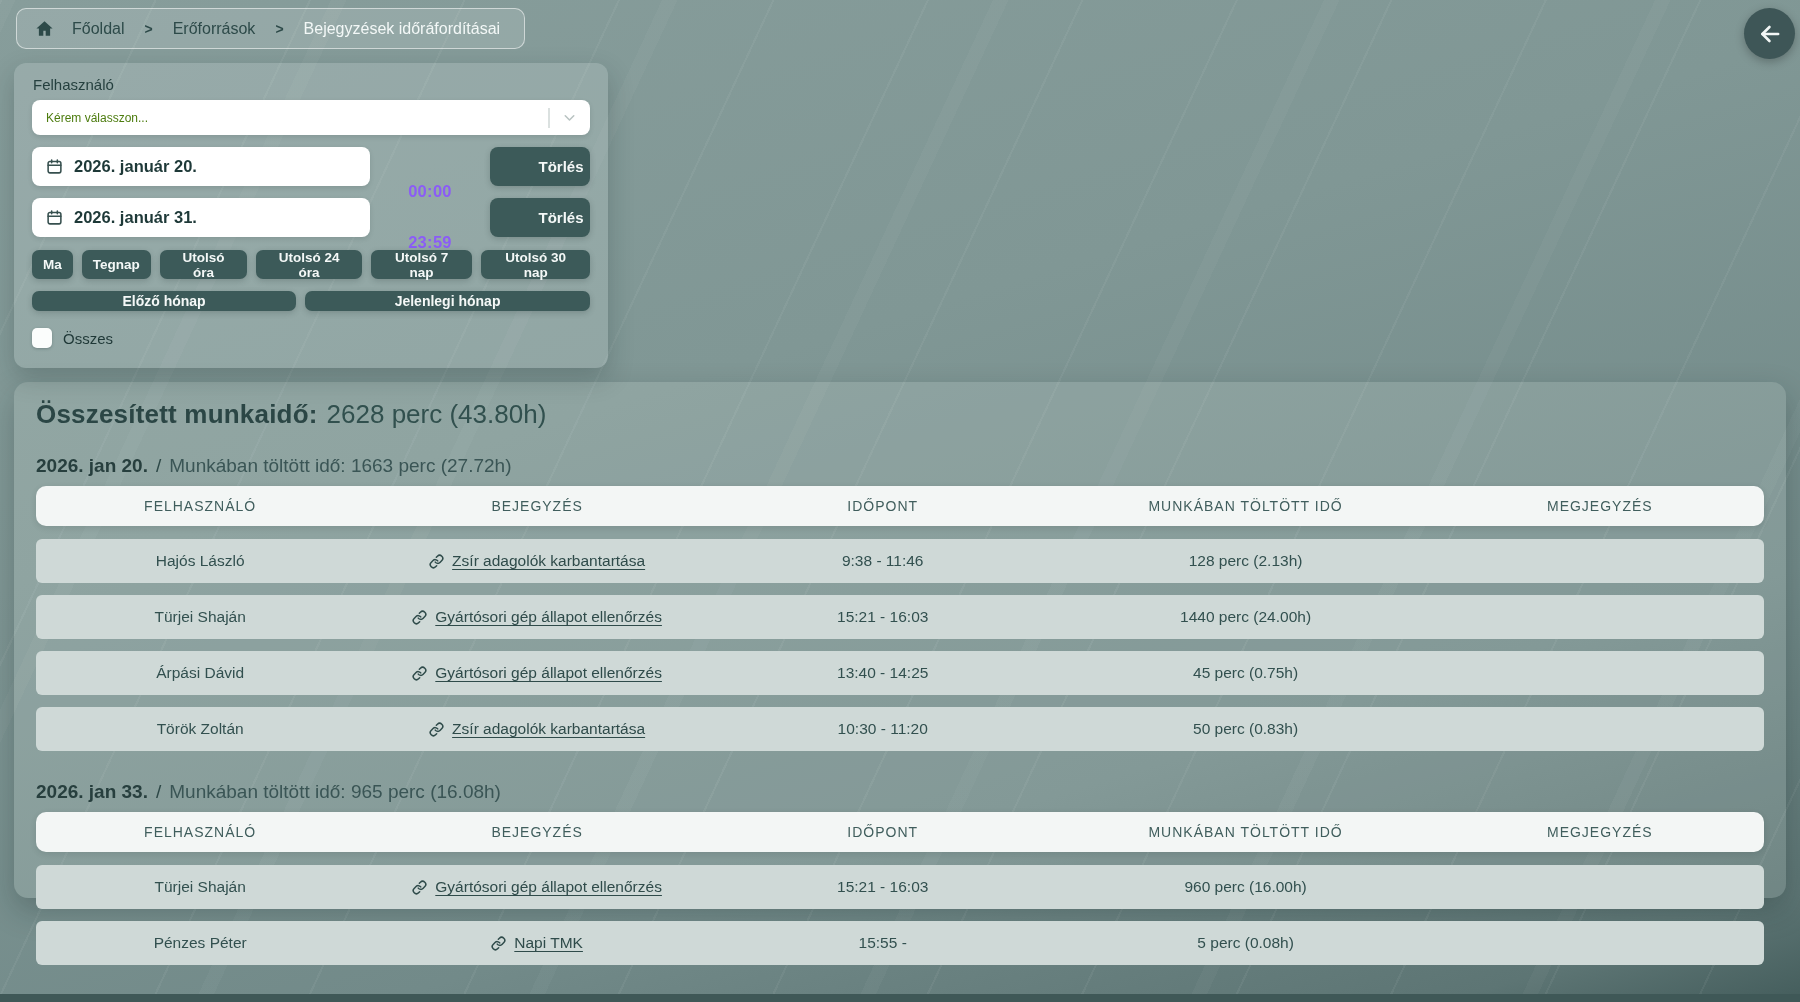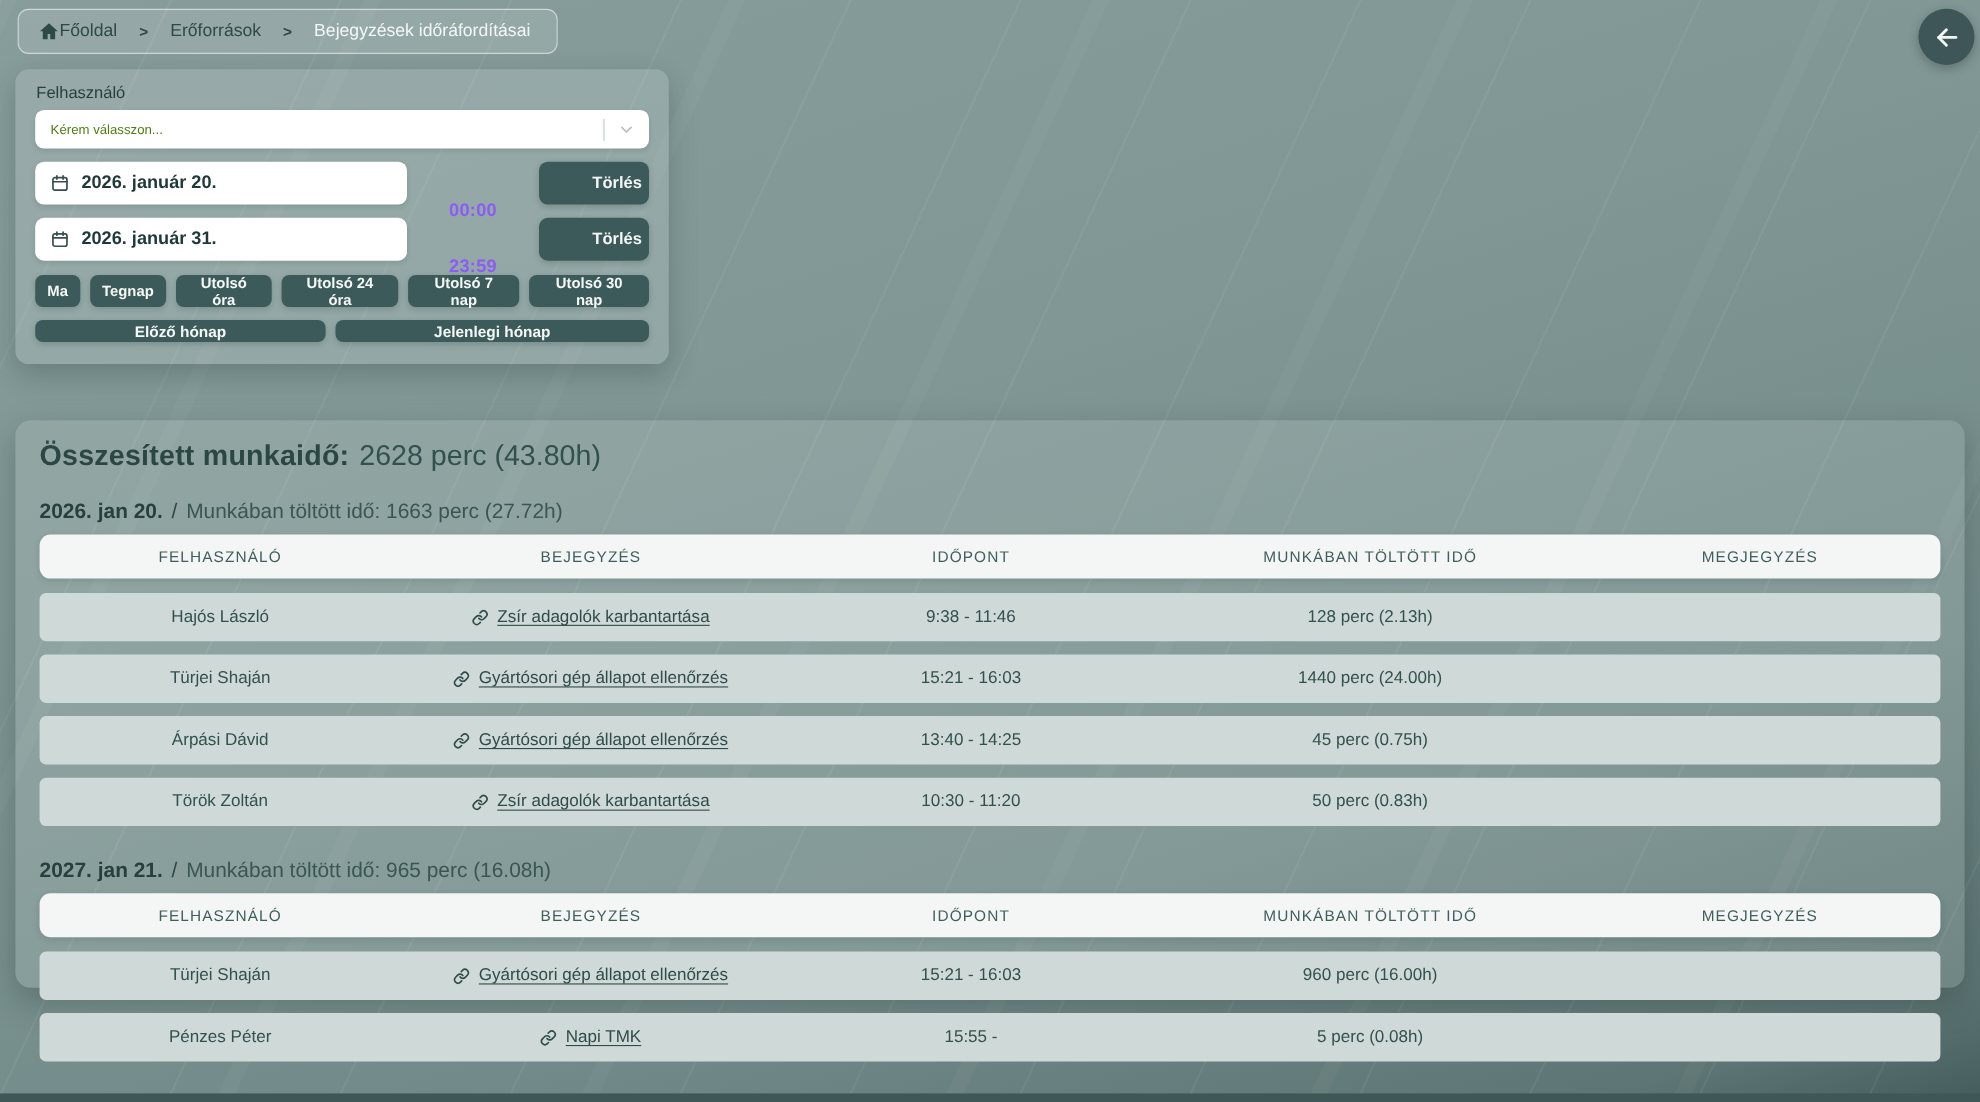--- a/index.html
+++ b/index.html
@@ -15,21 +15,21 @@
   .page::before {
     content:""; position:absolute; inset:0; pointer-events:none;
     background:
       repeating-linear-gradient(115deg, rgba(255,255,255,0.05) 0 2px, rgba(255,255,255,0) 2px 140px),
       repeating-linear-gradient(115deg, rgba(255,255,255,0.03) 0 14px, rgba(255,255,255,0) 14px 300px);
   }
 
   
   .breadcrumb {
     position:absolute; left:16px; top:8px; height:41px; z-index:2;
-    display:flex; align-items:center; padding:0 24px 0 18px;
+    display:flex; align-items:center; gap:18px; padding:0 24px 0 18px;
     border:1.5px solid rgba(255,255,255,0.55); border-radius:10px;
     background: rgba(255,255,255,0.13);
   }
   .bc-items { display:flex; align-items:center; gap:20px; font-size:16px; color:#2d4a49; white-space:nowrap; }
   .bc-item { cursor:pointer; }
   .bc-sep { font-weight:700; font-size:14px; color:#2d4a49; }
   .bc-current { color:#f3f8f7; cursor:default; }
 
   
   .back-btn {
@@ -194,20 +194,24 @@
         <button class="btn-dark quick-btn">Utolsó 24 óra</button>
         <button class="btn-dark quick-btn">Utolsó 7 nap</button>
         <button class="btn-dark quick-btn">Utolsó 30 nap</button>
       </div>
 
     <div class="month-row">
       <button class="btn-dark month-btn" style="flex:267">Előző hónap</button>
       <button class="btn-dark month-btn" style="flex:288">Jelenlegi hónap</button>
     </div>
 
+    <div class="check-row">
+      <span class="checkbox"></span>
+      <span class="check-label">Összes</span>
+    </div>
   </section>
 
   <section class="results-card">
     <div class="summary">
       <span class="summary-bold">Összesített munkaidő:</span>
       <span class="summary-value">2628 perc (43.80h)</span>
     </div>
     <div id="groups">
   <div class="group">
     <div class="group-header">
@@ -276,21 +280,21 @@
     </div>
     <div class="cell">10:30 - 11:20</div>
     <div class="cell">50 perc (0.83h)</div>
     <div class="cell"></div>
   </div>
 </div>
   </div>
 
   <div class="group">
     <div class="group-header">
-      <span class="g-date">2027. jan 21.</span>
+      <span class="g-date">2026. jan 33.</span>
       <span class="g-sep">/</span>
       <span class="g-label">Munkában töltött idő: 965 perc (16.08h)</span>
     </div>
     <div class="thead">
             <div class="th">FELHASZNÁLÓ</div>
             <div class="th">BEJEGYZÉS</div>
             <div class="th">IDŐPONT</div>
             <div class="th">MUNKÁBAN TÖLTÖTT IDŐ</div>
             <div class="th">MEGJEGYZÉS</div>
           </div>

